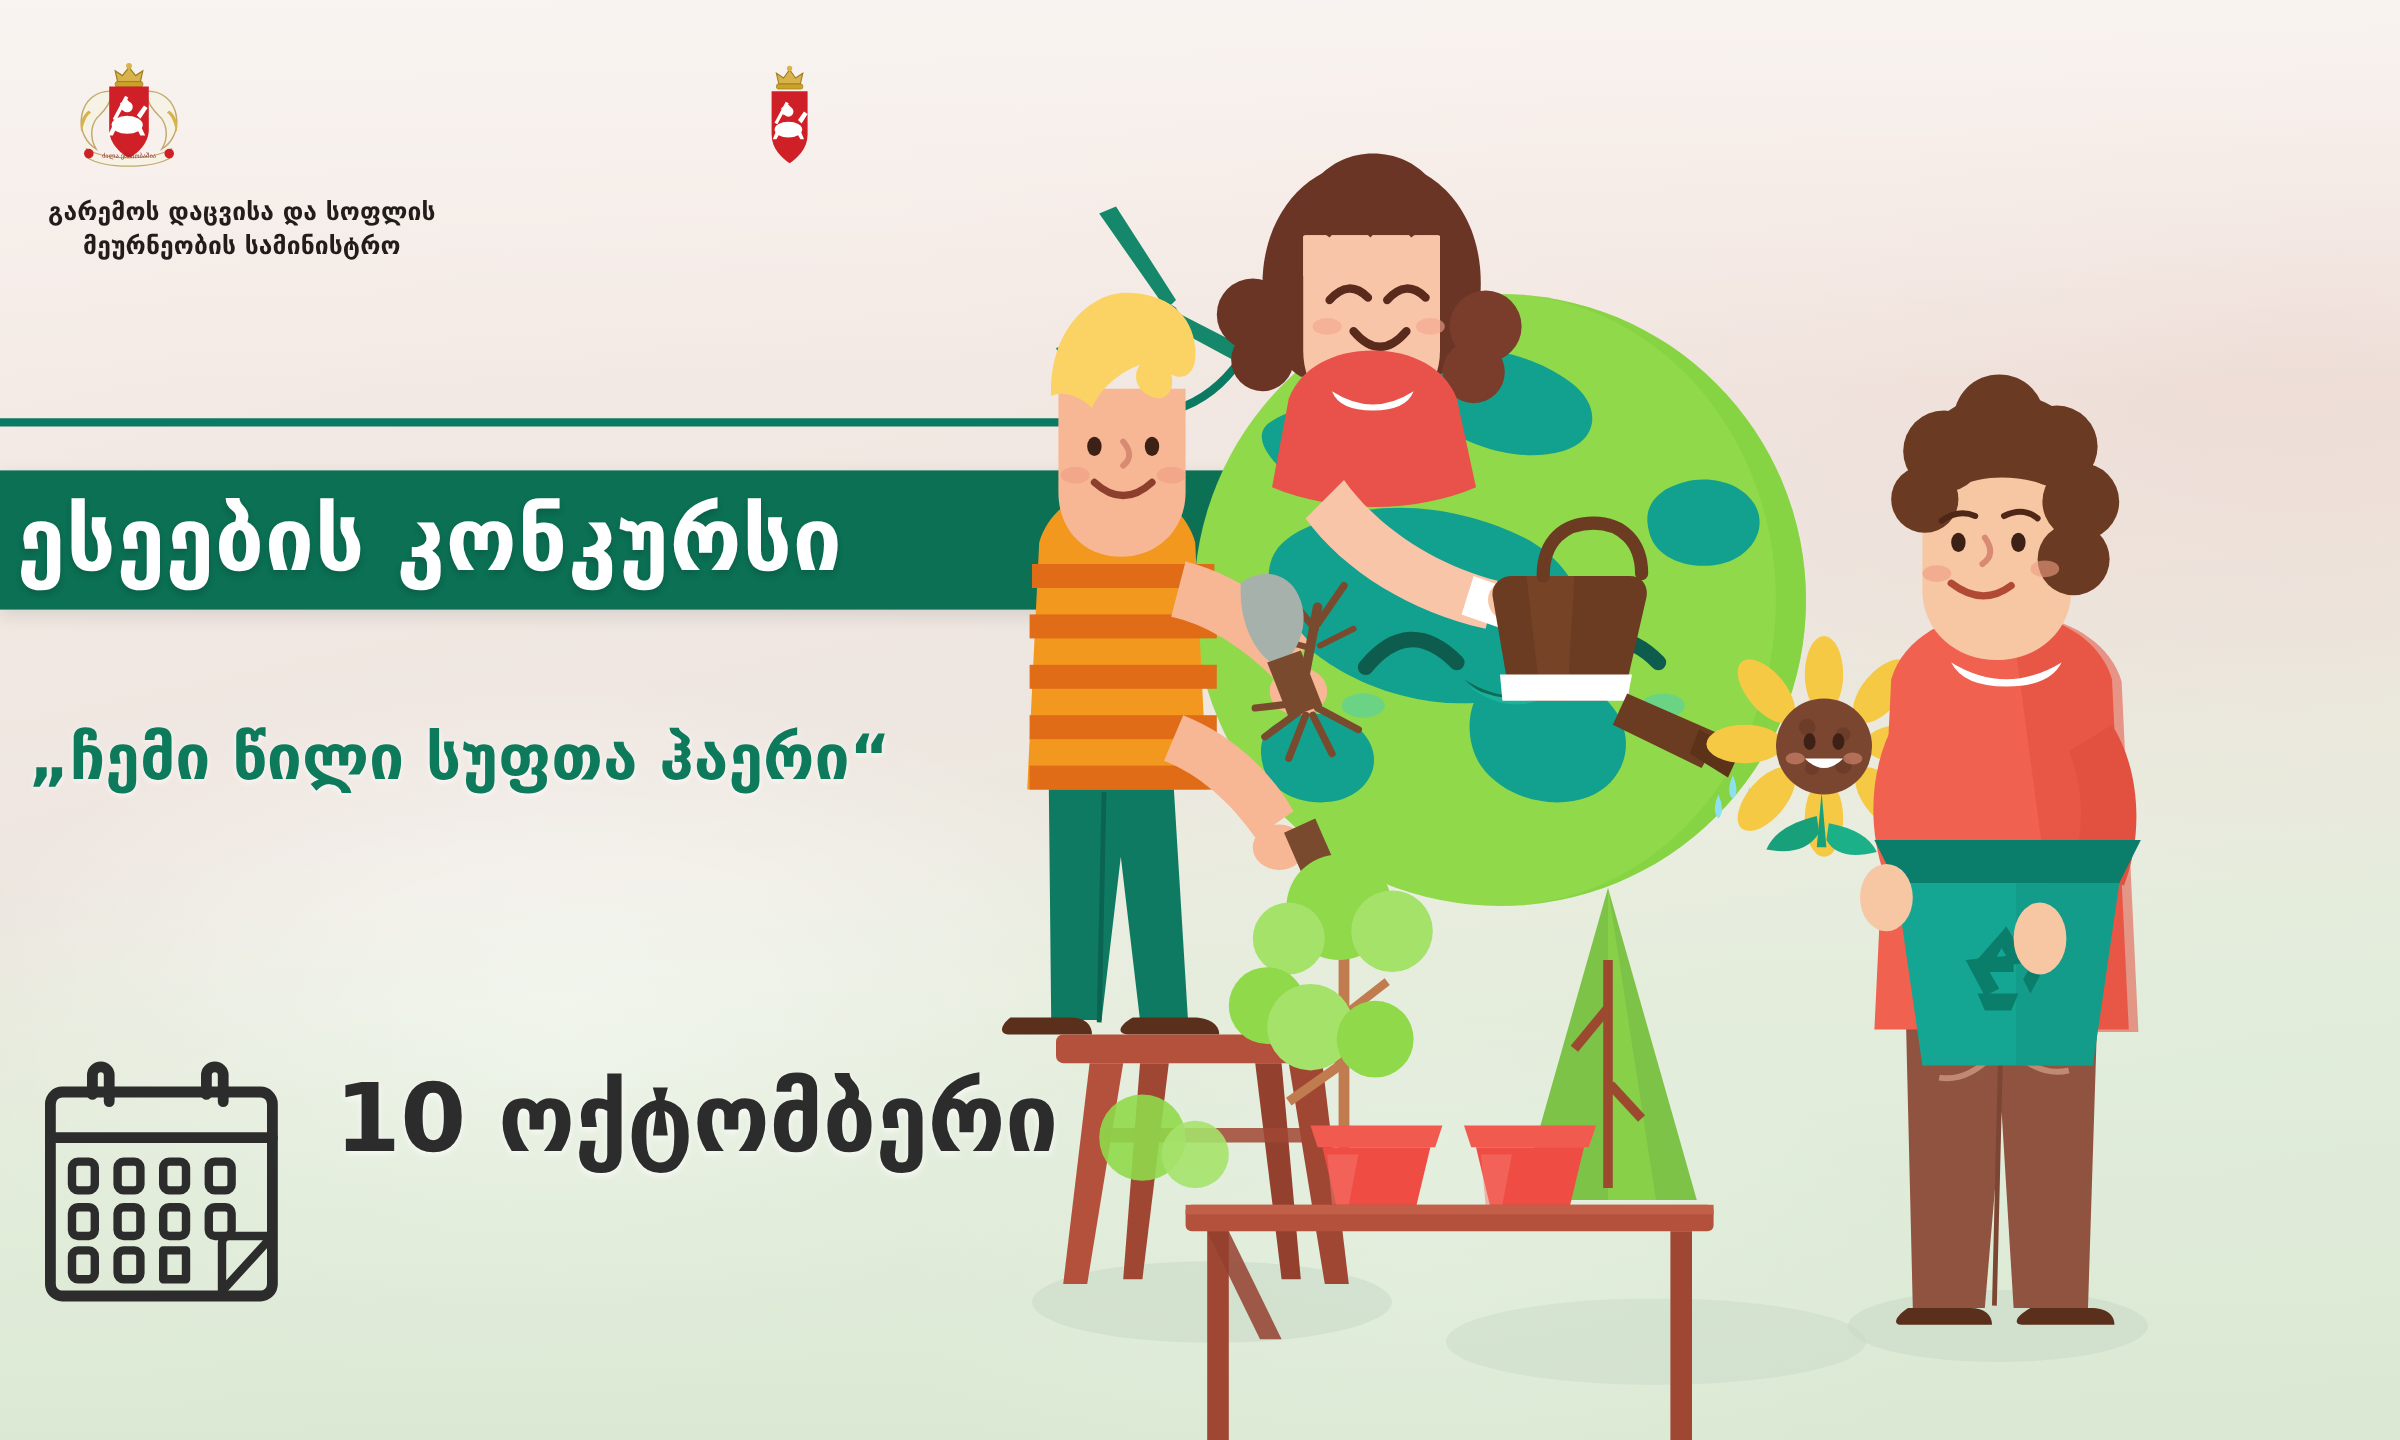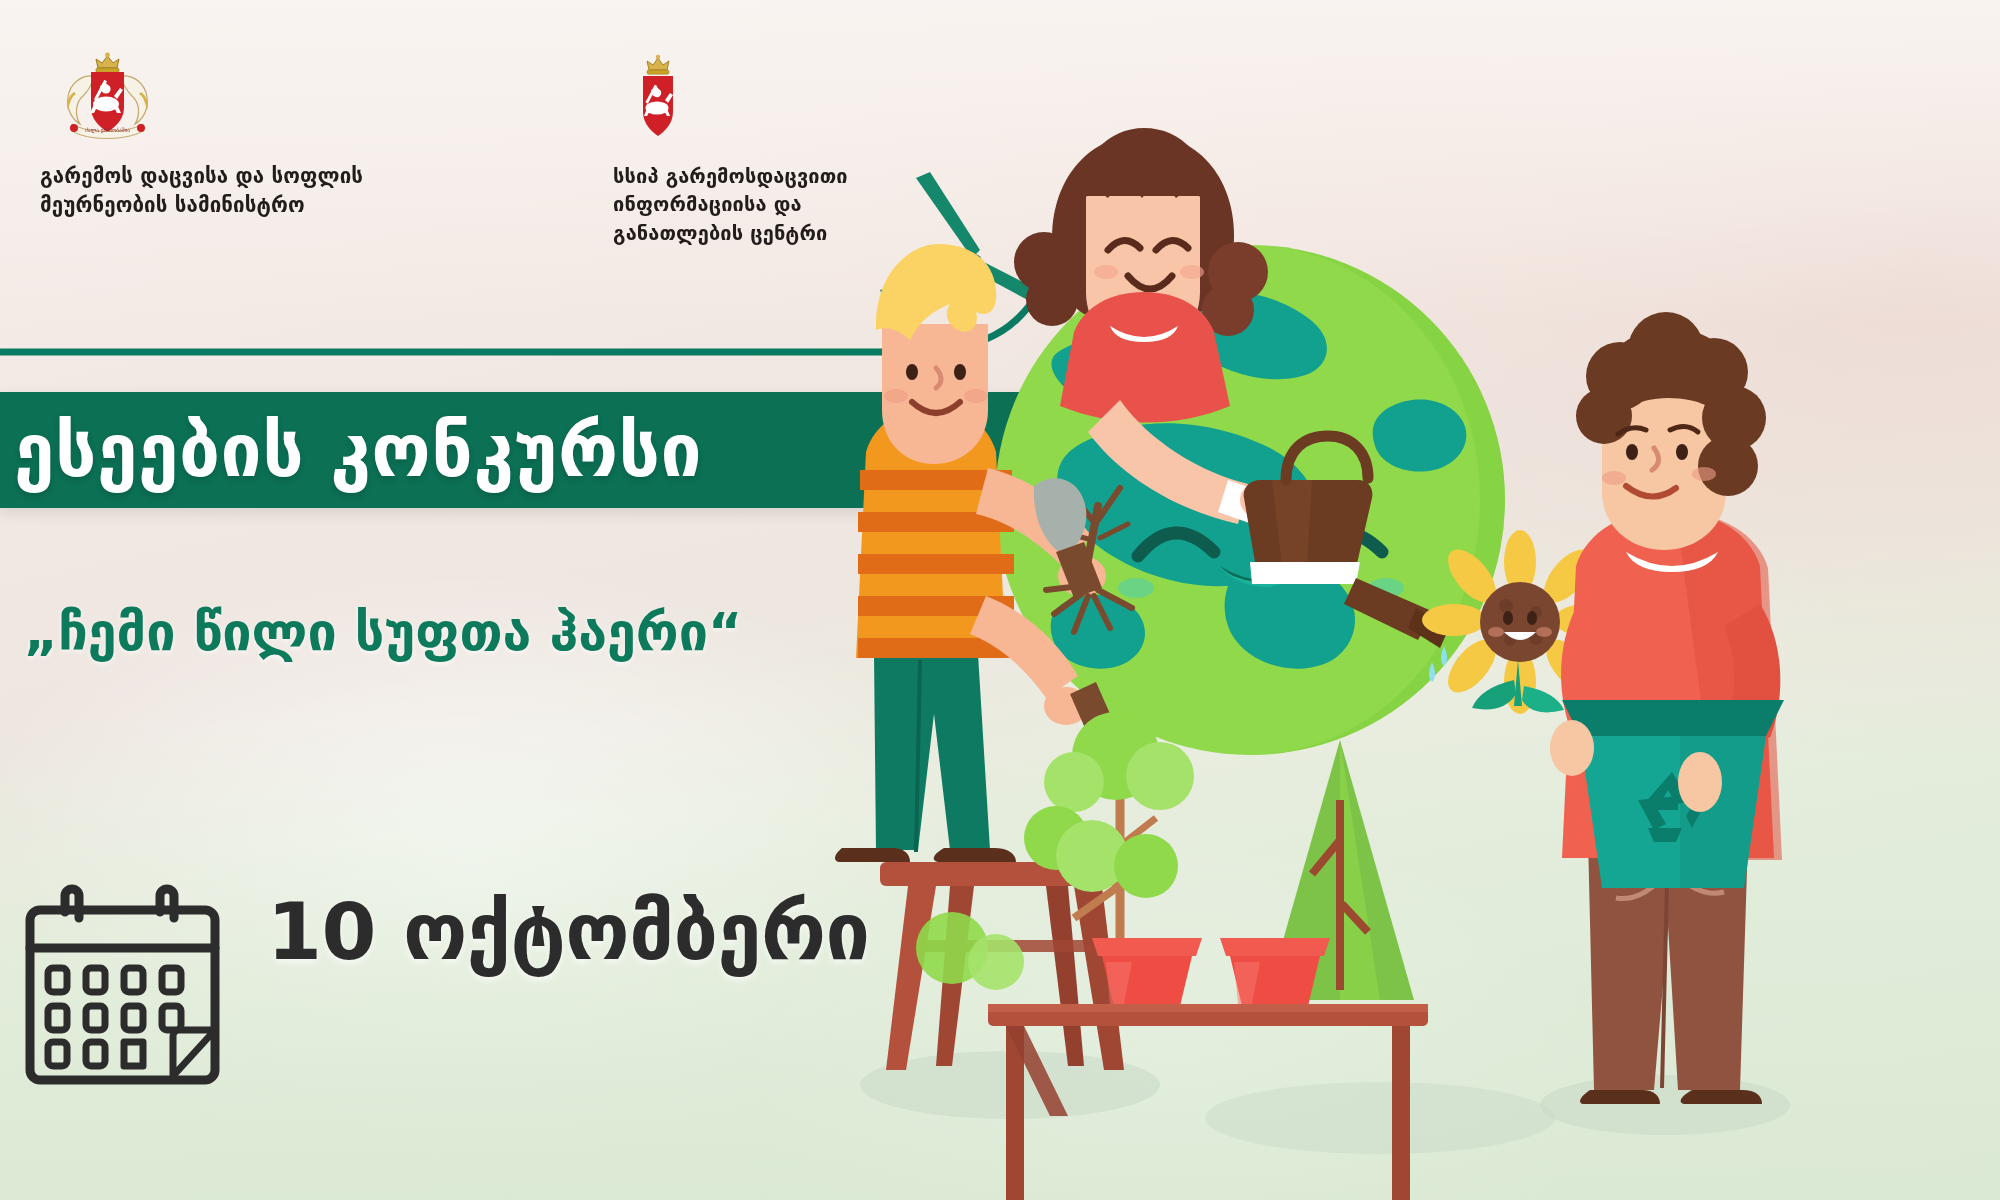--- a/index.html
+++ b/index.html
@@ -39,21 +39,21 @@
   
   .divider-svg { position: absolute; left: 0; top: 0; width: 1120px; height: 380px; }
 
   
   .logos { position: absolute; left: 40px; top: 52px; display: flex; gap: 250px; align-items: flex-start; }
   .logo-block { display: flex; flex-direction: column; align-items: flex-start; }
   .crest-wrap { height: 92px; display: flex; align-items: flex-end; margin-left: 10px; }
   .crest-wrap.small { margin-left: 14px; }
   .logo-text {
     margin-top: 18px; font-size: 20.5px; font-weight: 700; line-height: 1.42;
-    color: #221d1b; letter-spacing: .1px; white-space: pre-line;
+    color: #221d1b; letter-spacing: .1px; white-space: pre-line; text-align: center;
   }
   .logo-text.l2 { font-size: 20px; }
 
   
   .title-banner {
     position: absolute; left: 0; top: 392px; width: 1135px; height: 116px;
     background: #0b7054;
     display: flex; align-items: center;
     box-shadow: 0 5px 14px rgba(0,0,0,.10);
   }
@@ -66,21 +66,21 @@
   
   .subtitle {
     position: absolute; left: 24px; top: 598px; width: 1230px;
     color: #0d7a5c; font-size: 52px; font-weight: 700; line-height: 1.33;
     text-shadow: 0 2px 5px rgba(255,255,255,.75);
   }
   .subtitle .ln { display: block; white-space: nowrap; }
 
   
   .deadline {
-    position: absolute; left: 20px; top: 880px;
+    position: absolute; left: 32px; top: 880px;
     display: flex; align-items: flex-start; gap: 42px;
   }
   .cal-icon { width: 205px; height: 215px; flex: 0 0 auto; }
   .deadline-text { padding-top: 12px; }
   .deadline-date {
     font-size: 79px; font-weight: 700; color: #2c2c2c; line-height: 1.02;
     letter-spacing: -.5px; text-shadow: 0 3px 6px rgba(255,255,255,.7);
   }
   .deadline-note {
     margin-top: 18px; font-size: 33px; font-weight: 700; color: #2f2f2f;
@@ -155,23 +155,20 @@
           <ellipse cx="30" cy="56" rx="11.5" ry="6.6"></ellipse>
           <path d="M21 54 L17 64 L20 64 L24 57 Z"></path>
           <path d="M39 54 L43 64 L40 64 L36 57 Z"></path>
           <path d="M38 48 L43 41 L46 43 L41 51 Z"></path>
           <circle cx="30" cy="41" r="4.2"></circle>
           <path d="M26 44 L24 38 L30 35 L34 40 Z"></path>
           <rect x="23" y="32" width="2.7" height="20" transform="rotate(28 24 42)"></rect>
         </g>
       </svg>
     </div>
-    <div class="logo-text l2">სსიპ გარემოსდაცვითი
-ინფორმაციისა და
-განათლების ცენტრი</div>
   </div>
 
 </div>
 
 <div class="title-banner">
   <span class="t">ესეების კონკურსი</span>
 </div>
 
 <div class="subtitle">
   <span class="ln">„ჩემი წილი სუფთა ჰაერი“</span>

